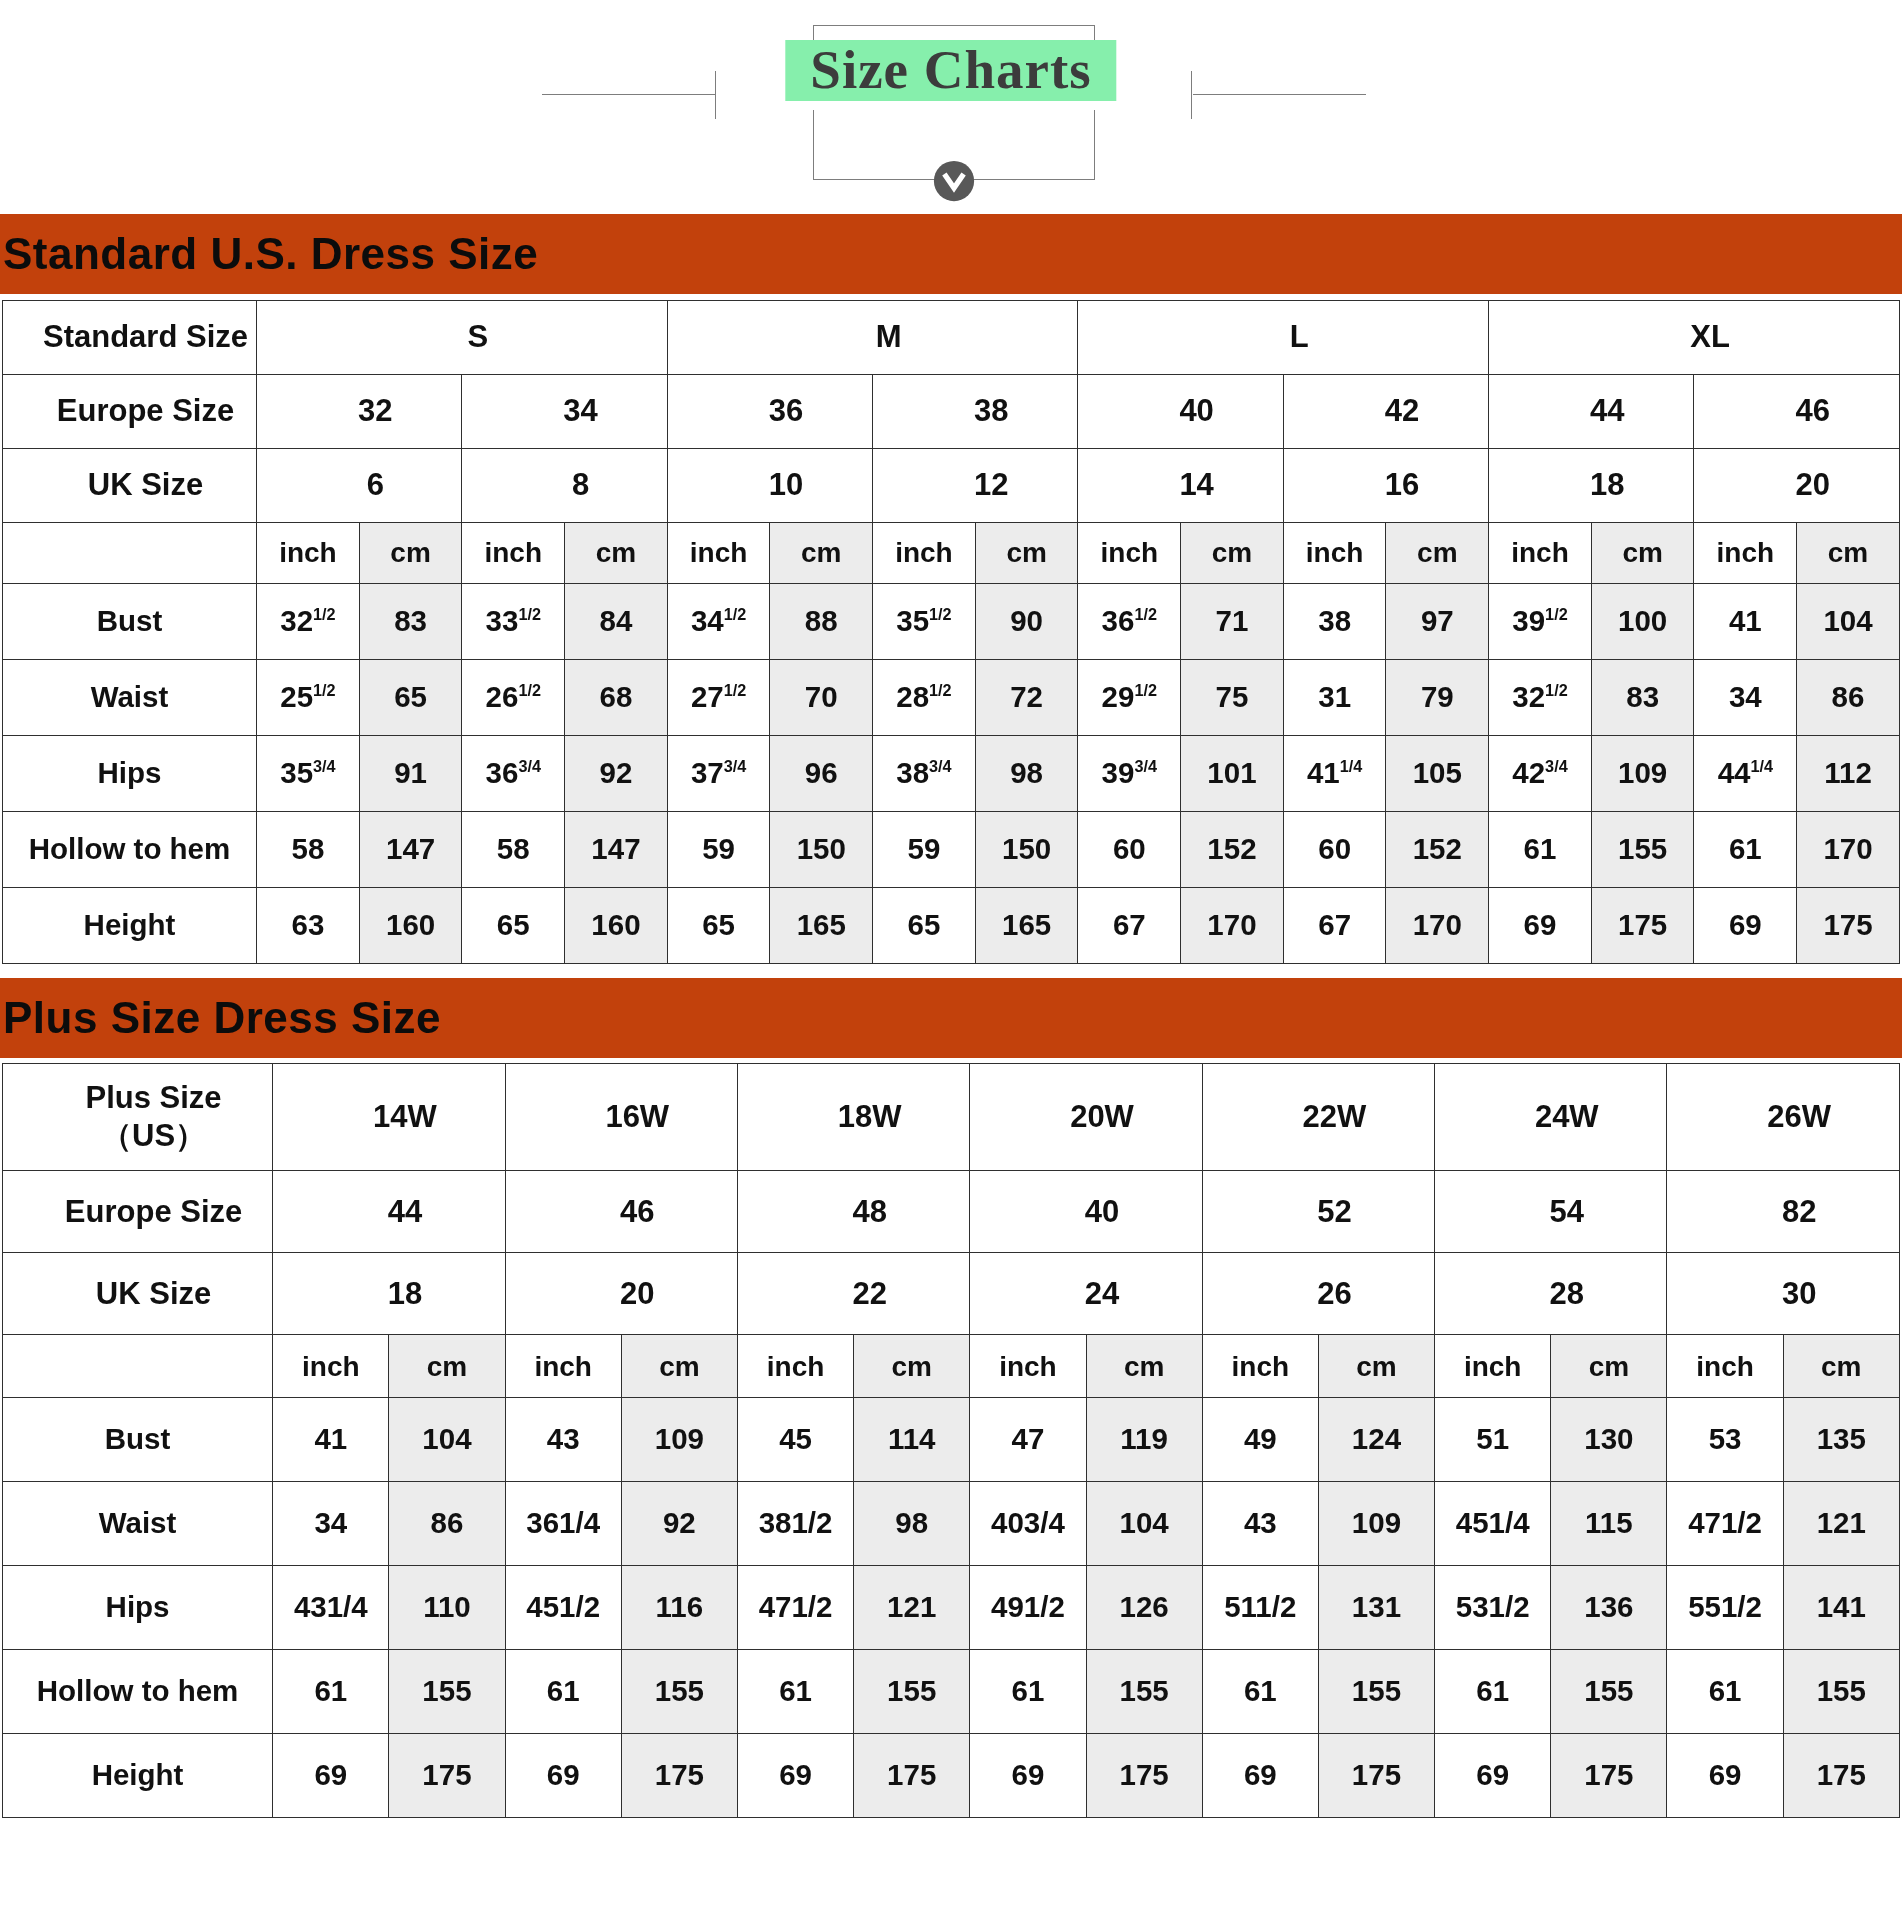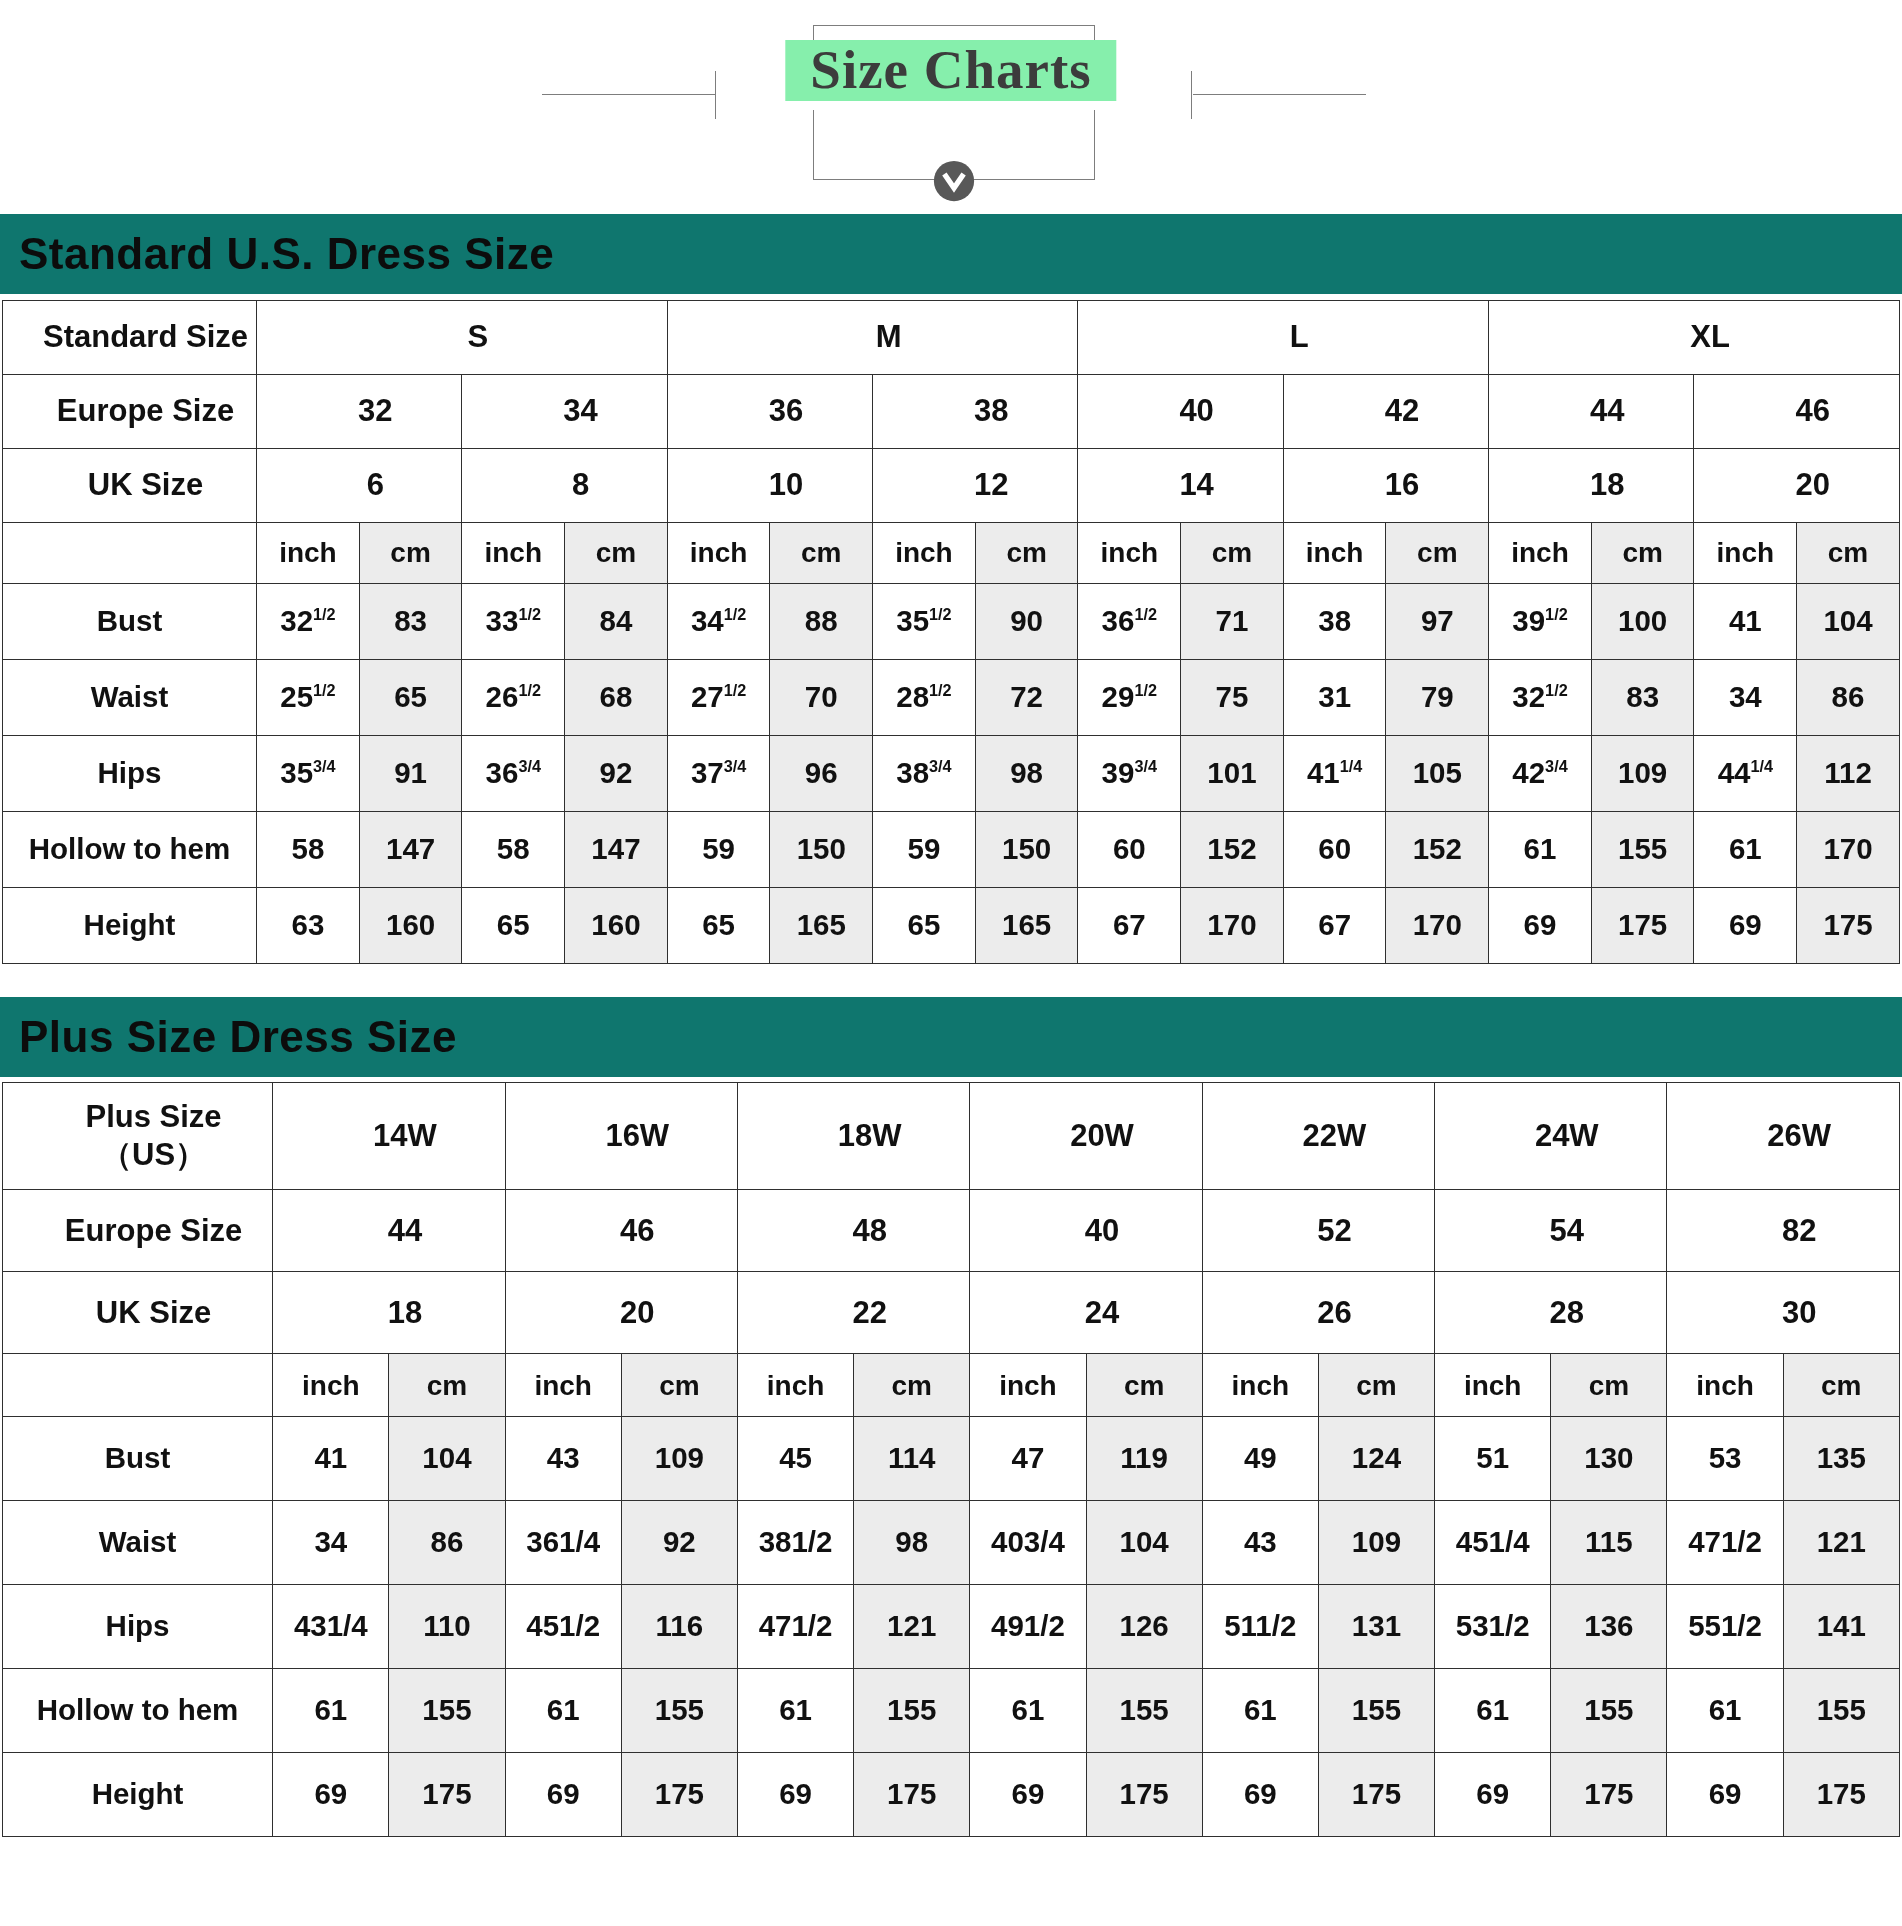--- a/index.html
+++ b/index.html
@@ -31,27 +31,27 @@
     position: absolute; top: 40px; left: 50%; transform: translateX(-50%);
     margin: 0; padding: 0 25px;
     font-family: "Liberation Serif", serif; font-weight: 700;
     font-size: 55px; line-height: 1.1; letter-spacing: 1px;
     color: #3c3c3c; background: #86efac; white-space: nowrap;
   }
   .chevron-badge { position: absolute; top: 160px; left: 933px; width: 42px; height: 42px; }
 
   
   .section-band {
-    height: 80px; background: #0f766e;
-    display: flex; align-items: center; padding-left: 19px;
+    height: 80px; background: #c2410c;
+    display: flex; align-items: center; padding-left: 3px;
   }
   .section-band h2 {
     margin: 0; font-size: 44px; font-weight: 700; color: #0c0c0c; letter-spacing: 0.5px;
   }
-  #plus-band { margin-top: 33px; }
+  #plus-band { margin-top: 14px; }
 
   
   table {
     table-layout: fixed; border-collapse: collapse;
     width: 1898px; margin: 5.7px 1.9px 0 1.9px;
     border: 1.9px solid #2f2f2f;
   }
   td {
     border: 1px solid #2f2f2f; border-top-width: 1.9px; border-bottom-width: 1.9px;
     text-align: center; vertical-align: middle;

